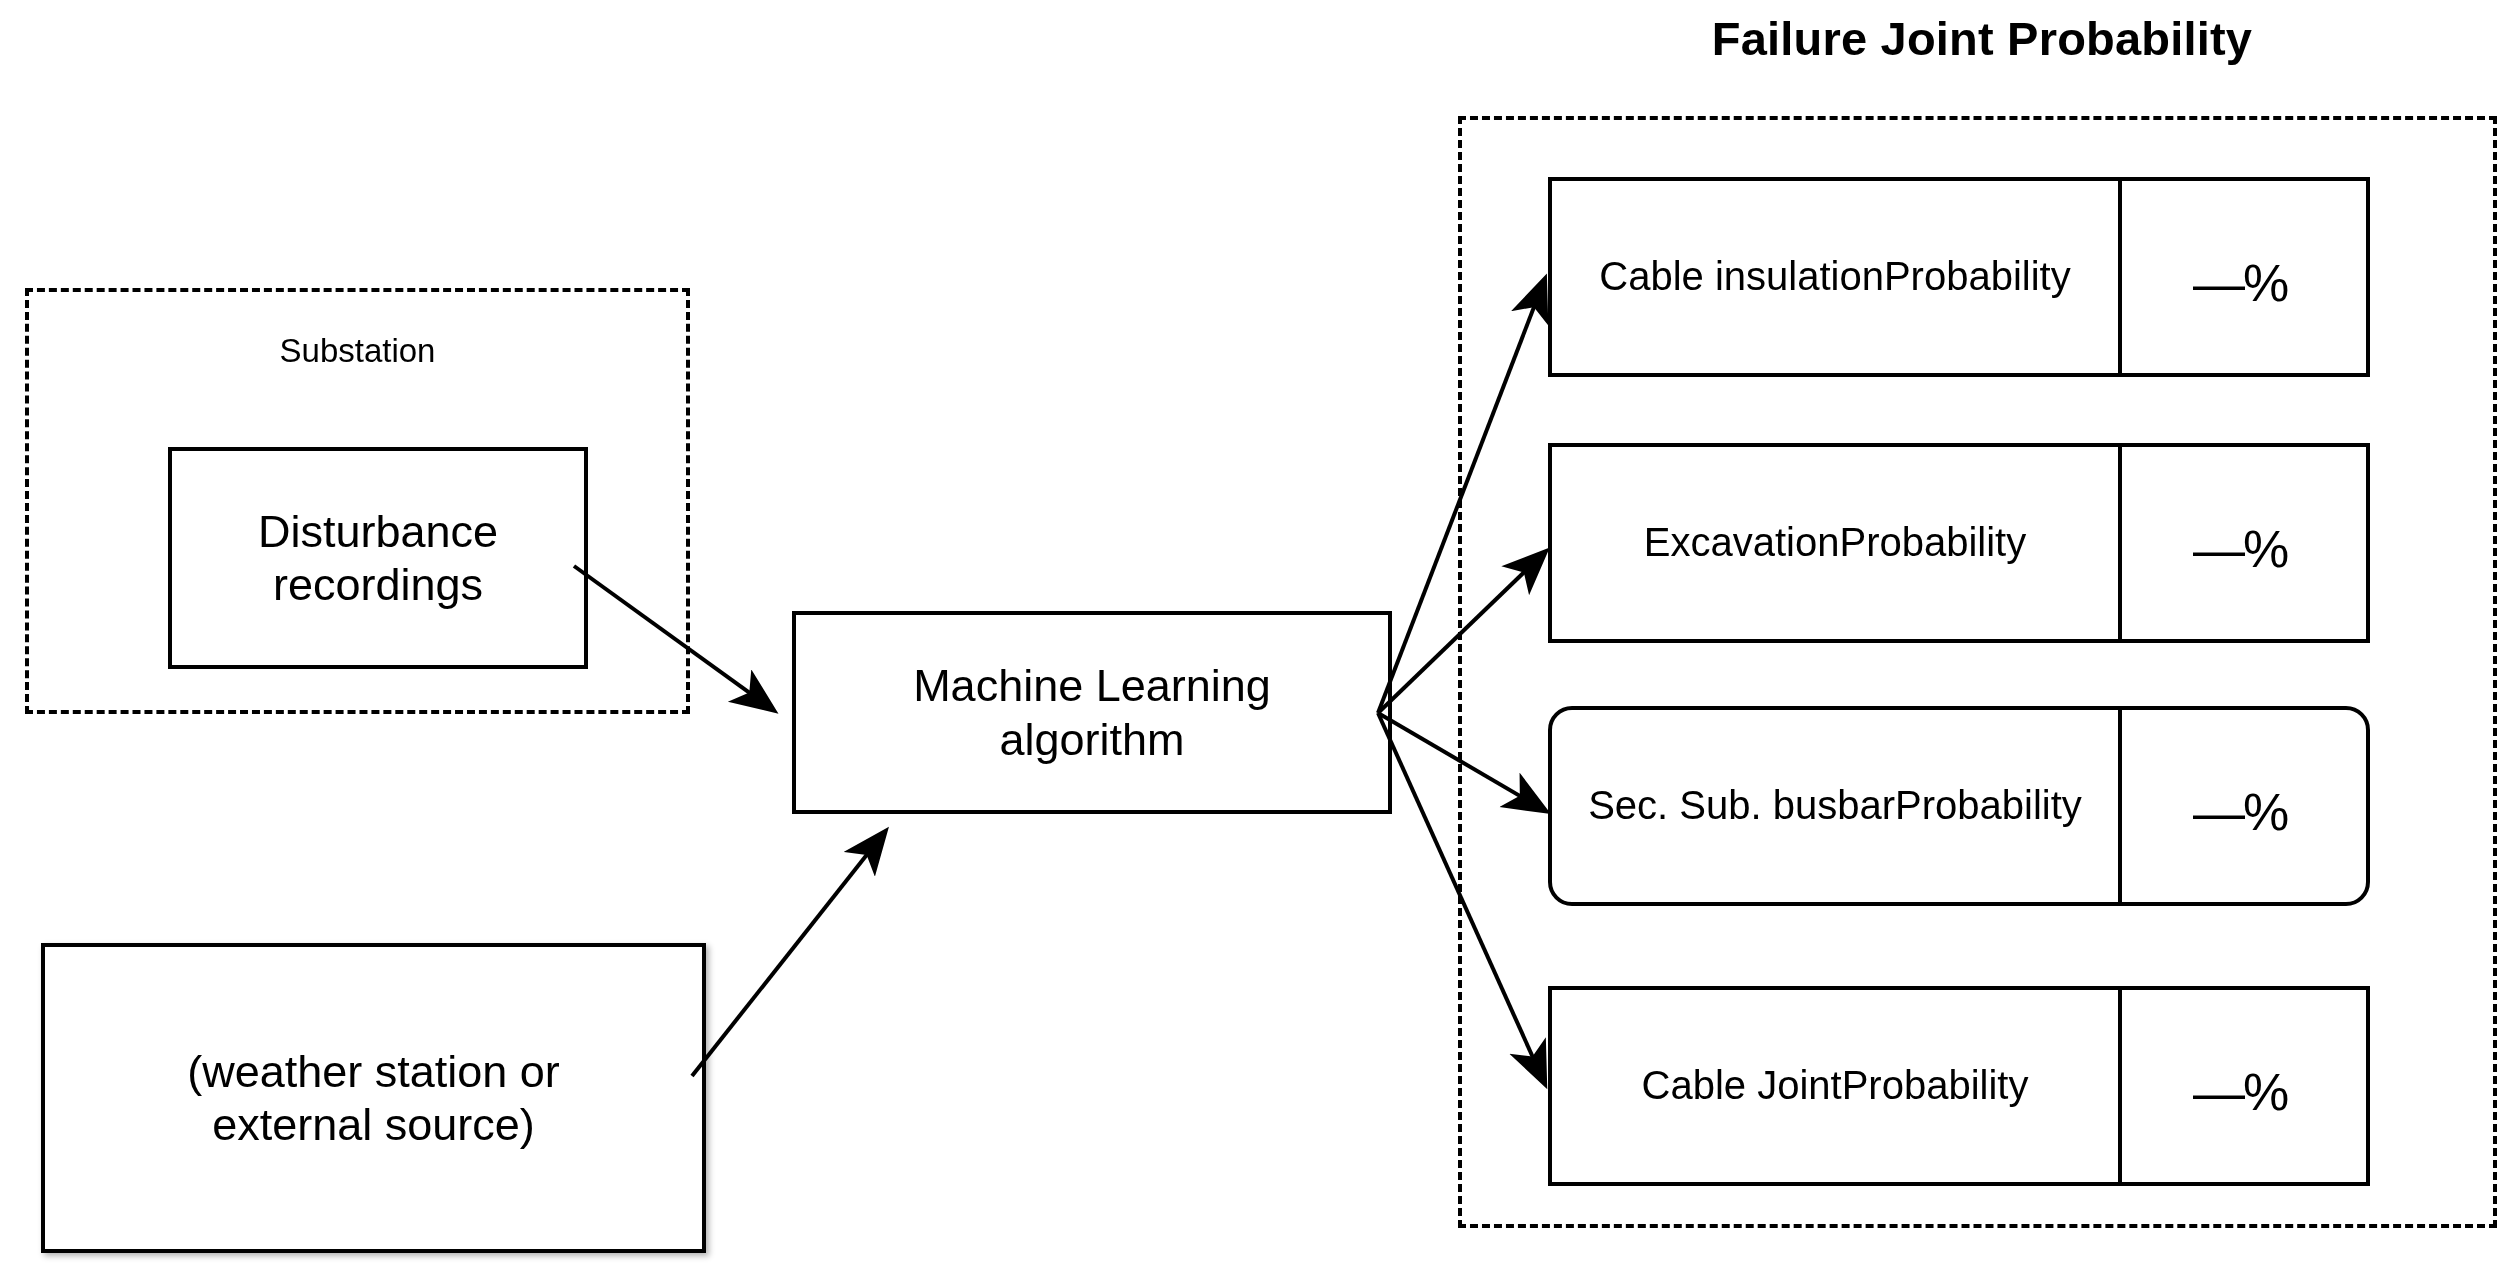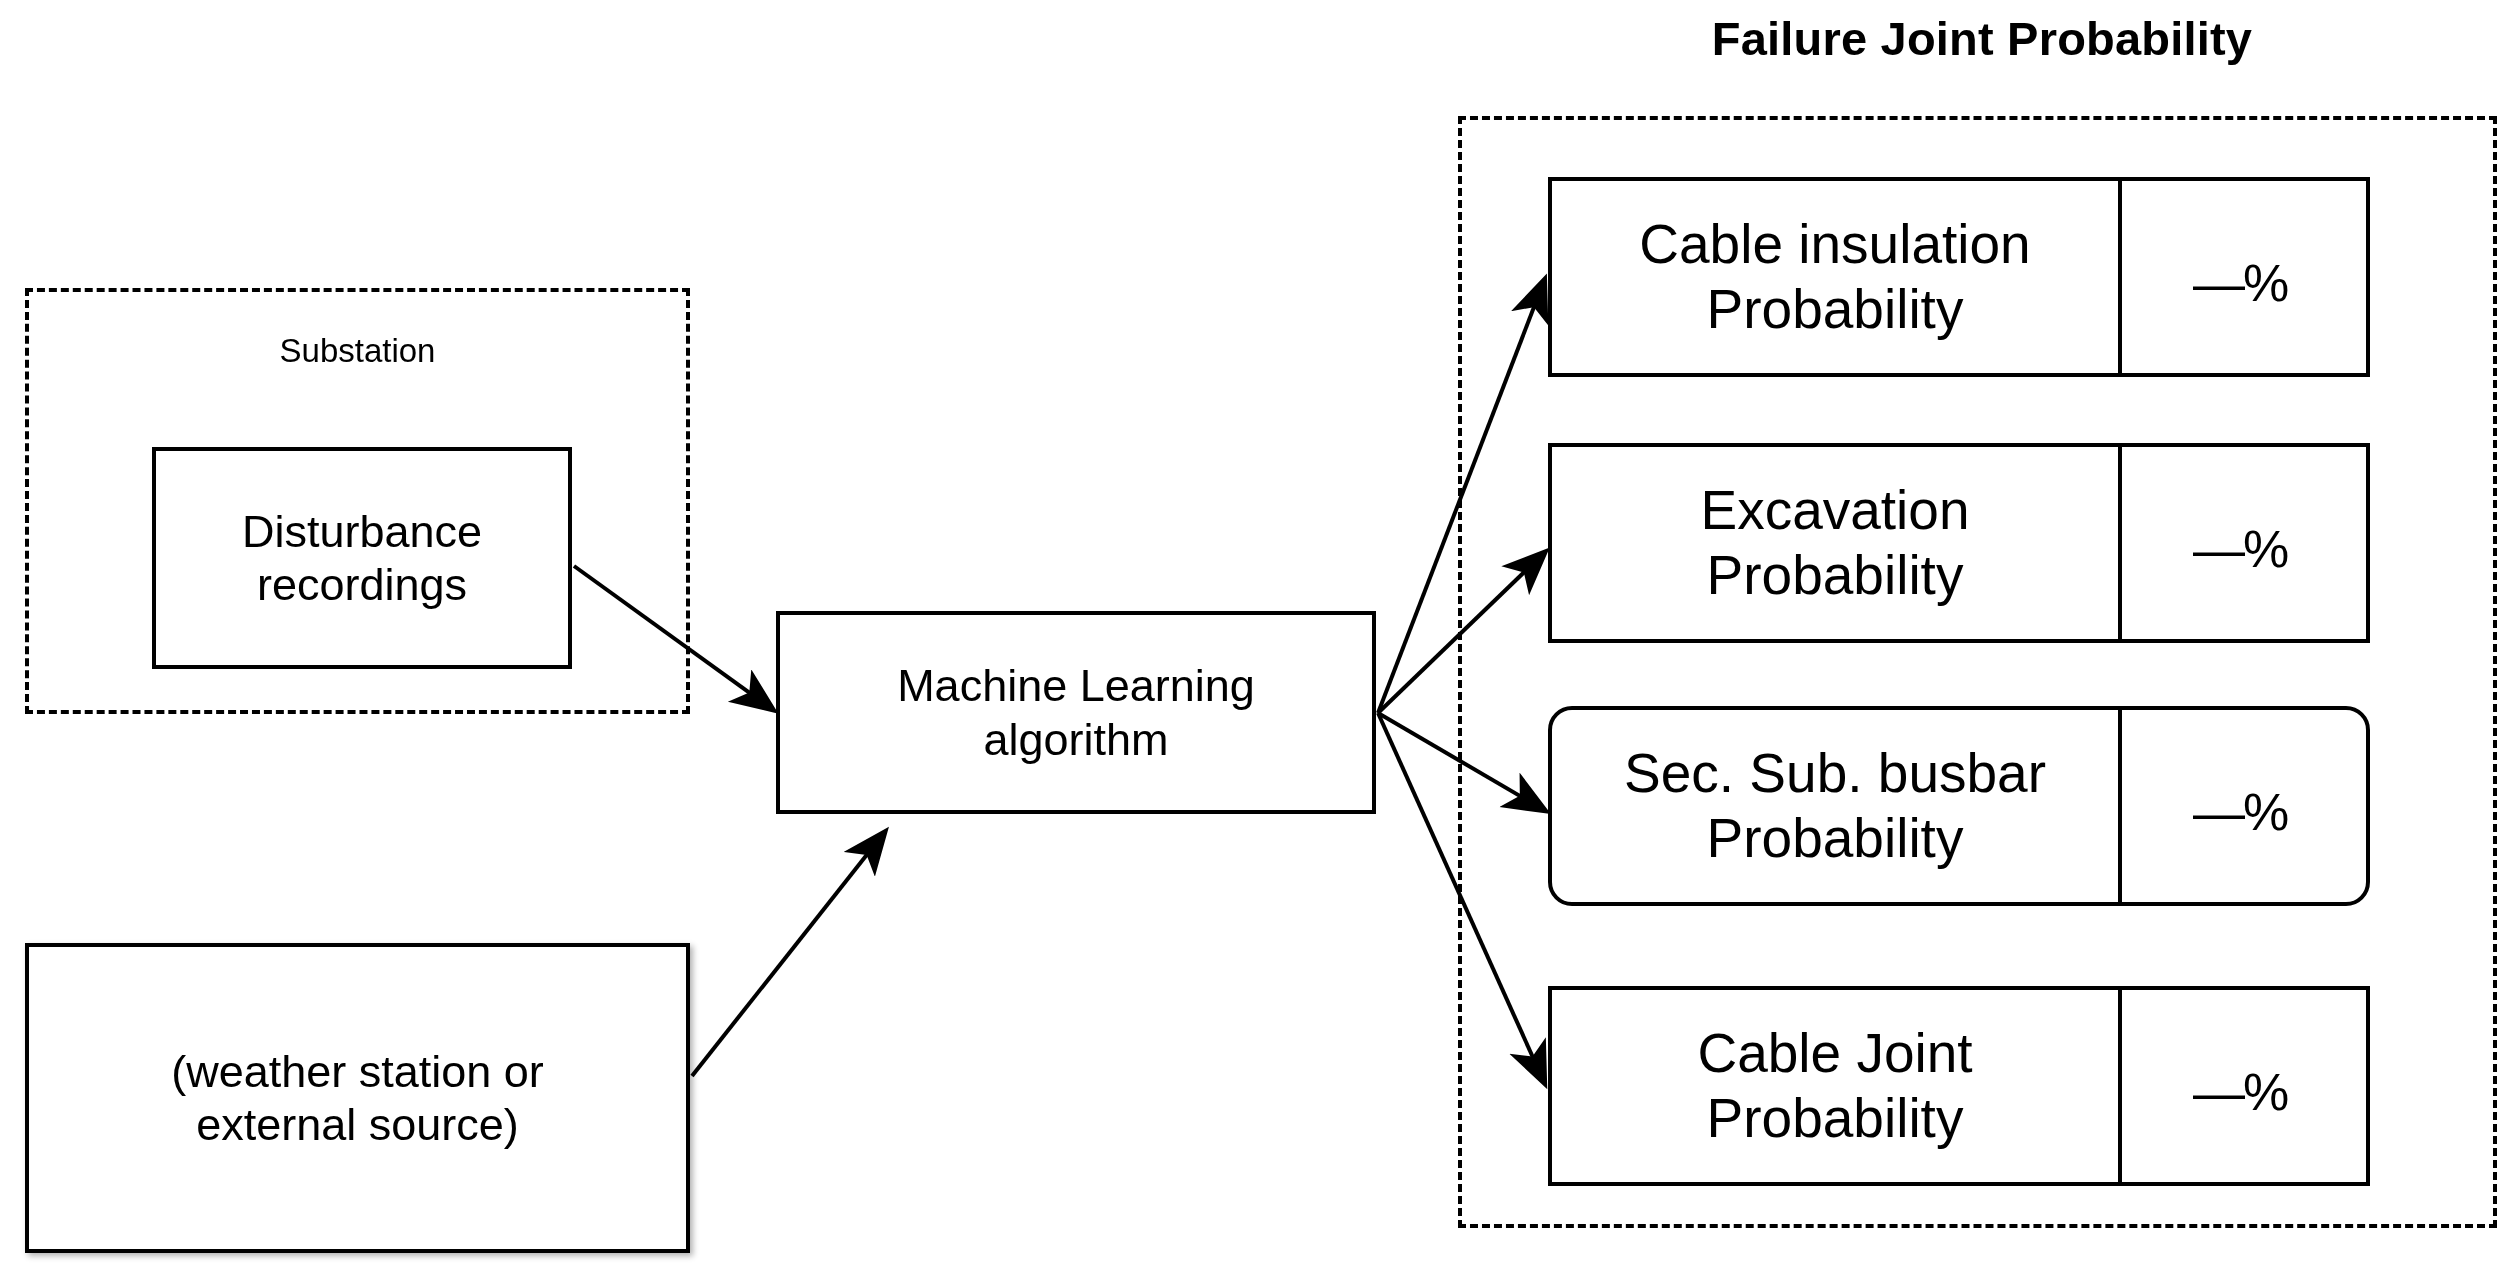--- a/index.html
+++ b/index.html
@@ -55,20 +55,21 @@
     left: 1458px;
     top: 116px;
     width: 1039px;
     height: 1112px;
   }
 
   
   .solid-box {
     border: 4px solid #000000;
     background: #ffffff;
+    margin-left: 16px;
   }
   .shadow-box {
     box-shadow: 3px 3px 6px rgba(0,0,0,0.30);
   }
 
   #substation-label {
     left: 30px;
     top: 320px;
     width: 655px;
     height: 62px;
@@ -105,25 +106,25 @@
     position: absolute;
     box-sizing: border-box;
     border: 4px solid #000000;
     background: #ffffff;
     display: flex;
     flex-direction: row;
   }
   .prob-label {
     flex: 0 0 566px;
     display: flex;
-    flex-direction: column;
+    flex-direction: row;
     align-items: center;
     justify-content: center;
     text-align: center;
-    font-size: 55px;
+    font-size: 40px;
     line-height: 1.18;
     border-right: 4px solid #000000;
   }
   .prob-value {
     flex: 1 1 auto;
     position: relative;
     display: flex;
     align-items: center;
     justify-content: center;
   }

